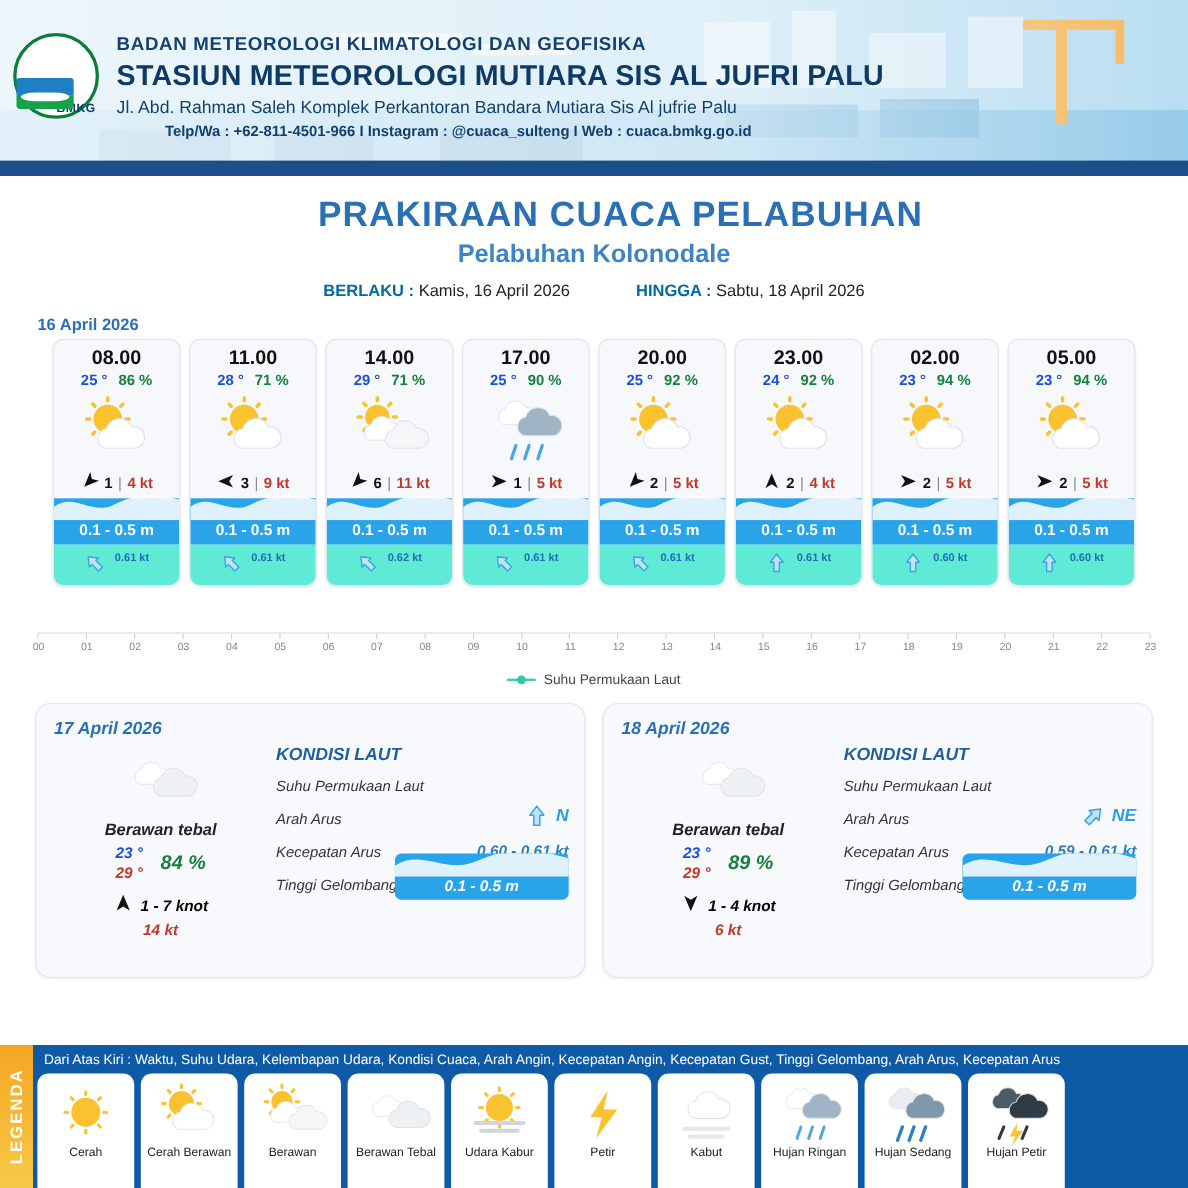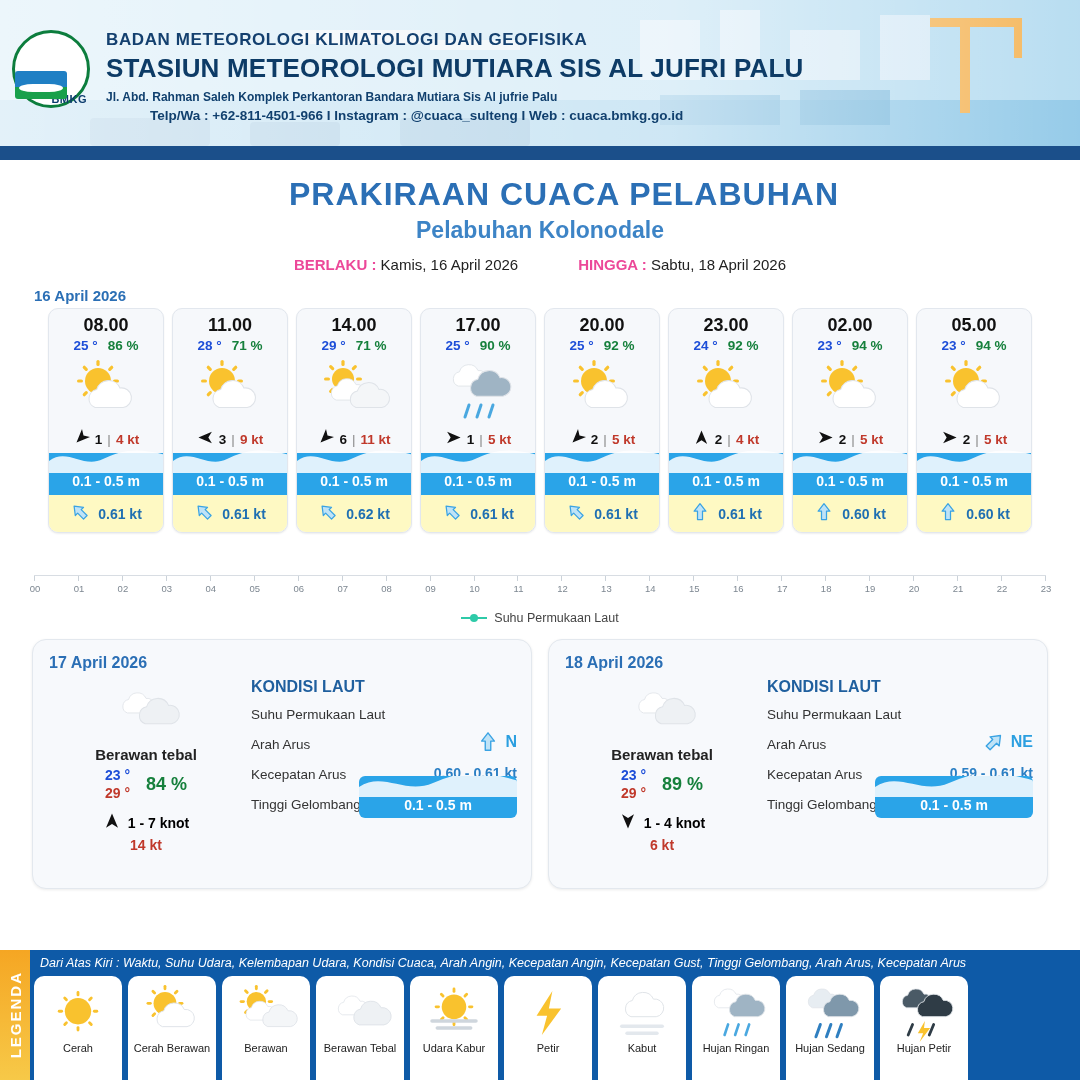--- a/index.html
+++ b/index.html
@@ -32,37 +32,37 @@
     display:flex; align-items:flex-end; justify-content:center;
   }
   .logo-img { width:52px; height:34px; position:relative; }
   .logo-sky { position:absolute; left:0; top:0; width:52px; height:16px; background:#1f7fc4; border-radius:3px 3px 0 0;}
   .logo-green { position:absolute; left:0; top:16px; width:52px; height:12px; background:#19a04b; border-radius:0 0 3px 3px;}
   .logo-wave { position:absolute; left:4px; top:13px; width:44px; height:8px; background:#fff; border-radius:50%/80%; }
   .logo-text { font-size:11px; font-weight:bold; color:#0c3c6e; letter-spacing:.5px; margin-top:2px;}
   .hdr-text { position:absolute; left:106px; top:30px; color:#0d3b66; }
   .hdr-line1 { font-size:17px; font-weight:bold; letter-spacing:.6px; color:#14406f; }
   .hdr-line2 { font-size:26px; font-weight:bold; letter-spacing:.2px; color:#0d3b66; margin-top:3px;}
-  .hdr-line3 { font-size:12px; font-weight:bold; color:#11406e; margin-top:6px; }
+  .hdr-line3 { font-size:16px; font-weight:normal; color:#11406e; margin-top:6px; }
   .hdr-line4 { font-size:13.5px; font-weight:bold; color:#11406e; margin-top:4px;margin-left:44px; }
 
   
   .title-main {
     text-align:center; font-size:32px; font-weight:bold; color:#2b6fb5;
     letter-spacing:1px; margin-top:16px;padding-left:48px;
   }
   .title-sub {
     text-align:center; font-size:23px; font-weight:bold; color:#3d84c6;
     margin-top:4px;
   }
   .validity {
     display:flex; justify-content:center; gap:60px; margin-top:12px;
     font-size:15px; color:#222;
   }
-  .validity b { color:#ec4899; }
+  .validity b { color:#0369a1; }
 
   .date-label {
     margin:14px 0 4px 34px; font-size:15px; font-weight:bold; color:#2b6fb5;
   }
 
   
   .cards {
     display:flex; gap:8px; padding:0 48px;
   }
   .card {
@@ -84,22 +84,22 @@
   .c-wind .bar { color:#888; font-weight:normal; }
   .c-wave {
     position:relative; height:42px; background:#2aa4e8;
   }
   .c-wave svg { position:absolute; left:0; top:-10px; }
   .c-wave span {
     position:absolute; left:0; right:0; bottom:6px; text-align:center;
     color:#fff; font-size:14px; font-weight:bold;
   }
   .c-cur {
-    display:flex; align-items:center; justify-content:center; gap:8px;
-    padding:7px 0; font-size:14px; font-weight:bold; color:#1f6fb2; background:#fef9c3;
+    display:flex; align-items:flex-start; justify-content:center; gap:8px;
+    padding:7px 0; font-size:10px; font-weight:bold; color:#1f6fb2; background:#5eead4;
   }
 
   
   .chart-zone { margin-top:42px; padding:0 34px; }
   .axis {
     position:relative; height:22px; border-top:1px solid #d8dde3;
     display:flex; justify-content:space-between;
   }
   .axis .tick { position:relative; width:1px; }
   .axis .tick i {
@@ -113,21 +113,21 @@
     display:flex; align-items:center; justify-content:center; gap:7px;
     margin-top:14px; font-size:12.5px; color:#444;
   }
   .legend-dash { width:26px; height:2px; background:#2ecaa8; position:relative; }
   .legend-dash:after {
     content:""; position:absolute; left:9px; top:-3px; width:8px; height:8px;
     border-radius:50%; background:#2ecaa8;
   }
 
   
-  .panels { display:flex; gap:16px; padding:0 32px; margin-top:14px; }
+  .panels { display:flex; gap:16px; padding:0 32px; margin-top:14px;font-style:italic; }
   .panel {
     flex:1; background:#f7f9fc; border:1px solid #e3e8ee; border-radius:14px;
     box-shadow:0 1px 3px rgba(0,0,0,.08);
     padding:14px 16px 12px; position:relative; height:250px;
   }
   .p-date { font-size:16px; font-weight:bold; color:#2b6fb5; }
   .p-left { position:absolute; left:18px; top:40px; width:190px; text-align:center; }
   .p-ico { height:62px; display:flex; align-items:center; justify-content:center;}
   .p-cond { font-size:15px; font-weight:bold; color:#222; margin-top:4px;}
   .p-temps { display:flex; align-items:center; justify-content:center; gap:16px; margin-top:4px; }
@@ -159,21 +159,21 @@
     position:absolute; left:0; top:0; width:30px; height:130px;
     background:linear-gradient(180deg,#f5a623,#f7c948);
     display:flex; align-items:center; justify-content:center;
   }
   .legend-strip span {
     writing-mode:vertical-rl; transform:rotate(180deg);
     font-size:15px; font-weight:bold; color:#fff; letter-spacing:2px;
   }
   .legend-note {
     position:absolute; left:40px; top:6px; right:8px;
-    font-size:12.5px; font-style:italic; color:#fff;
+    font-size:12.5px; color:#fff;
   }
   .legend-items {
     position:absolute; left:34px; top:26px; right:6px;
     display:flex; gap:6px;
   }
   .li {
     width:88px; height:123px; background:#fff; border-radius:10px;
     display:flex; flex-direction:column; align-items:center; justify-content:flex-start;
     padding-top:8px;
   }

